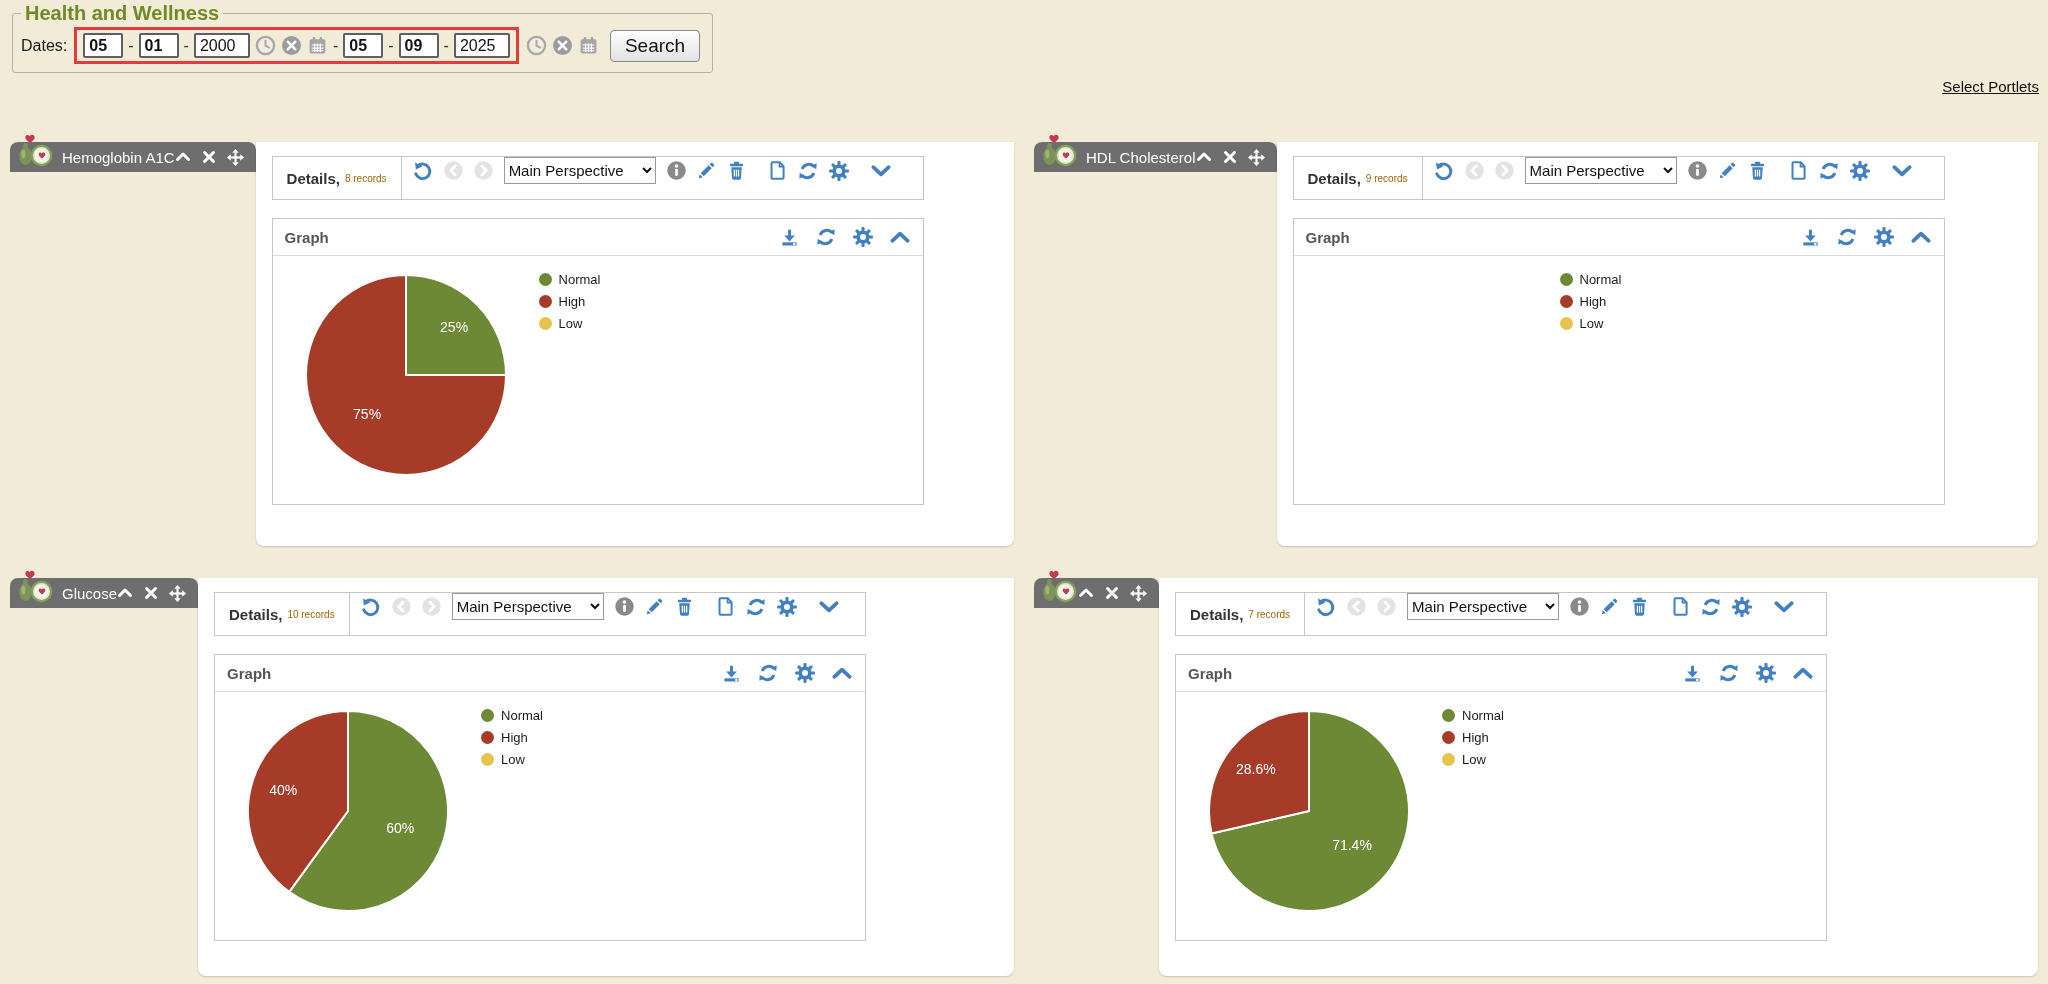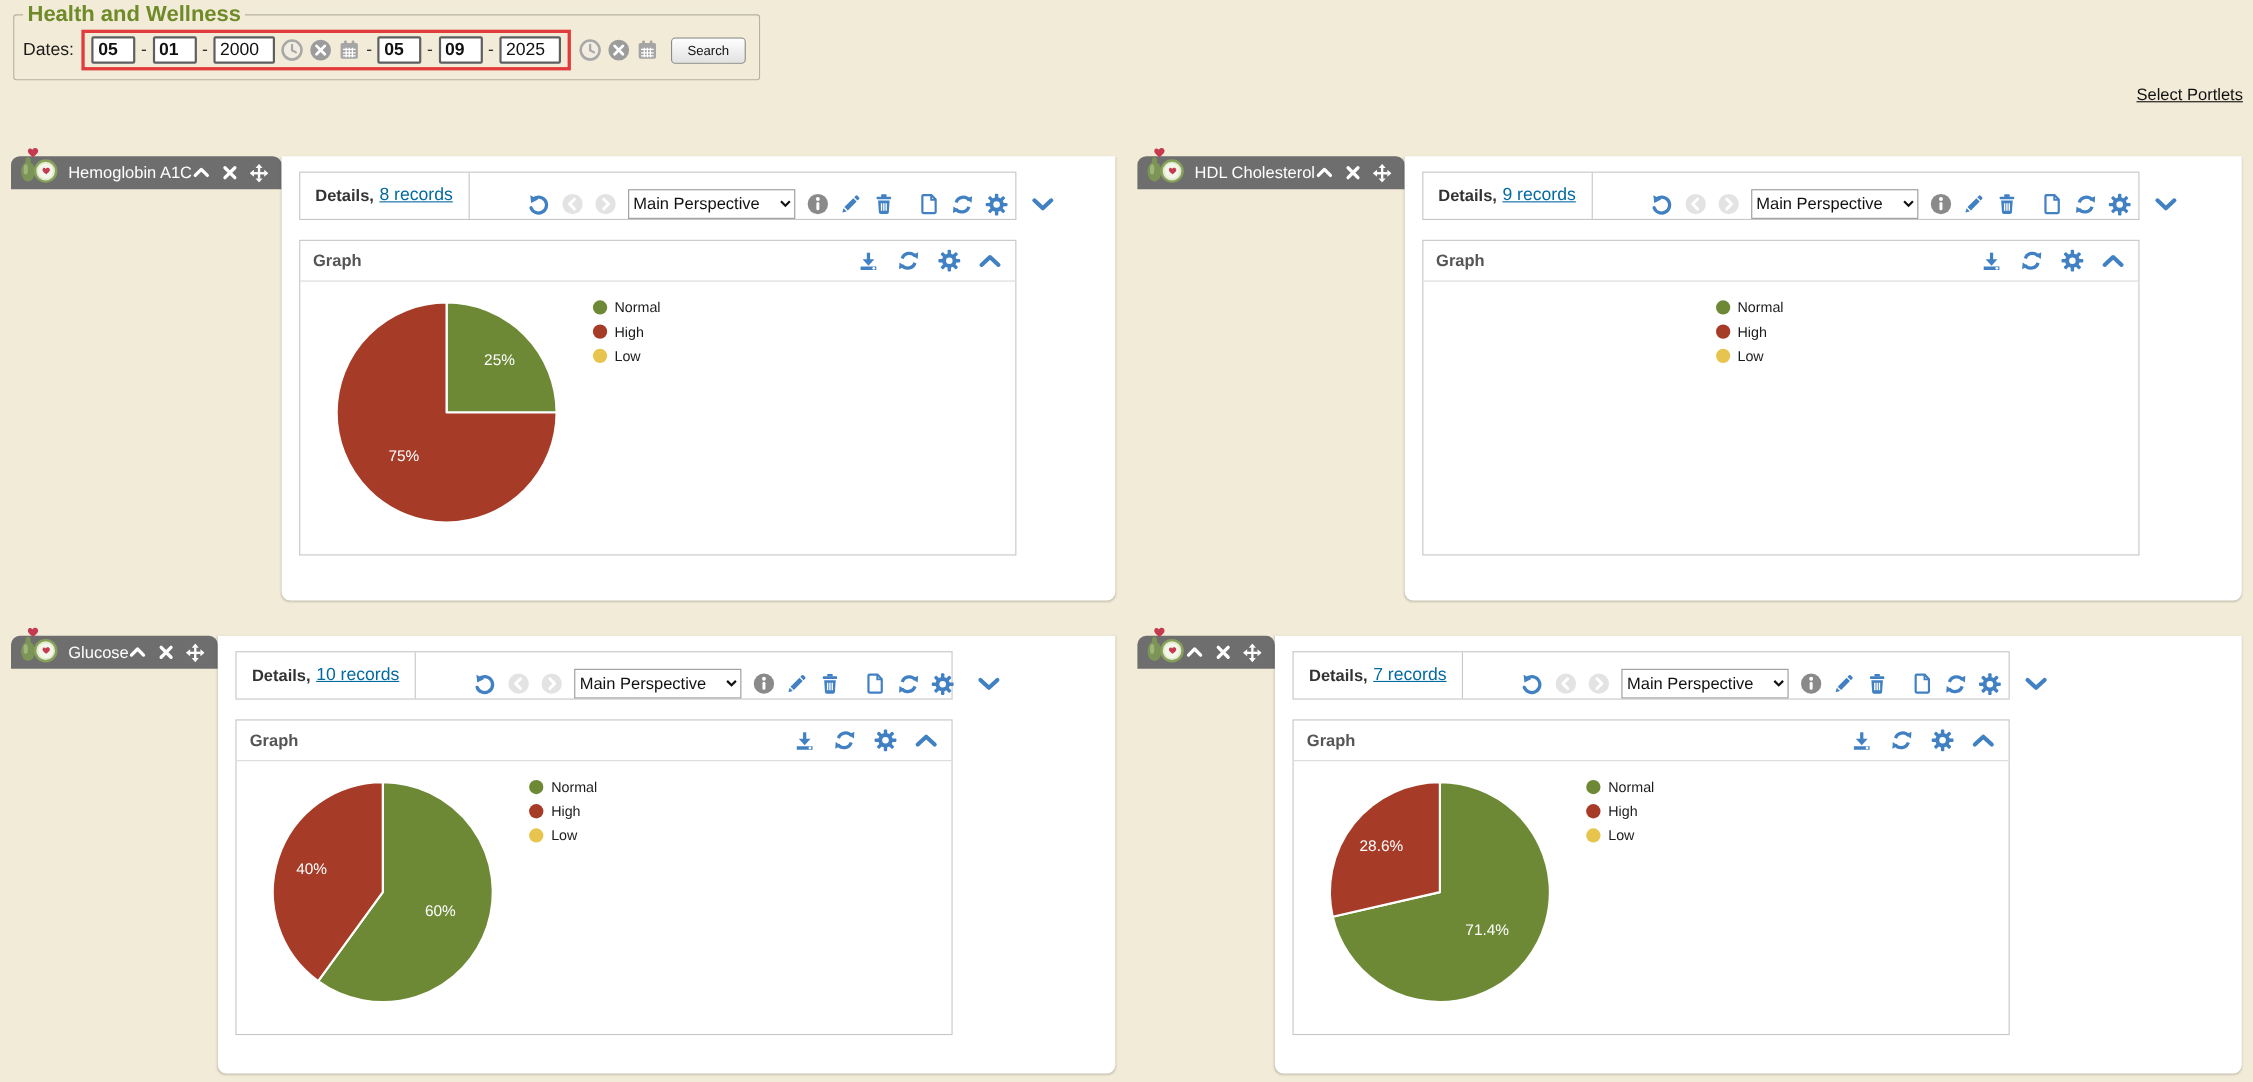--- a/index.html
+++ b/index.html
@@ -24,21 +24,21 @@
   }
   input.date-seg {
     height:25px; border:2px solid #5f5f5f; border-radius:2px;
     font-size:16px; font-family:inherit; padding:0 4px; color:#111; background:#fff;
   }
   .w-mm { width:40px;font-weight:bold; } .w-yy { width:56px; }
   .dash { color:#333; }
   .icon-btn { display:inline-flex; align-items:center; justify-content:center; cursor:pointer; background:none; border:none; padding:0; }
   .icon-btn svg { display:block; }
   .search-btn {
-    font-size:12px; font-family:inherit; color:#111;
+    font-size:19px; font-family:inherit; color:#111;
     padding:4px 14px; margin-left:6px;
     border:1px solid #8a8a8a; border-radius:4px;
     background:linear-gradient(#fefefe,#e2e2e2);
     cursor:pointer;
   }
   .select-portlets {
     position:absolute; top:78px; right:9px;
     font-size:15px; color:#111; text-decoration:underline; cursor:pointer;
   }
 
@@ -56,28 +56,28 @@
   .health-icon { margin-top:-10px; }
   .portlet-title { font-size:15px; margin-left:8px; flex:1; white-space:nowrap; }
   .win-controls { display:flex; gap:11px; align-items:center; }
   .portlet-body {
     flex:1; background:#fff; border-radius:0 0 8px 8px;
     padding:14px 16px; box-shadow:0 1px 2px rgba(0,0,0,.18);
   }
 
   .toolbar {
     width:652px; height:44px; border:1px solid #c6c6c6;
-    display:flex; align-items:flex-end; background:#fff;gap:42px;
+    display:flex; align-items:flex-start; background:#fff;
   }
   .toolbar-label {
     height:100%; display:flex; align-items:center; gap:5px;
     padding:0 14px; border-right:1px solid #c6c6c6; white-space:nowrap;
   }
   .toolbar-label .d { font-weight:bold; font-size:15px; color:#333; }
-  .toolbar-label .r { font-size:16px; color:#0369a1;text-decoration:underline; }
+  .toolbar-label .r { font-size:10px; color:#a16207; }
   .toolbar-icons { flex:1; display:flex; align-items:center; gap:9px; padding:0 10px; }
   .perspective-select {
     height:27px; width:152px; font-size:15px; font-family:inherit;
     border:1px solid #999; background:#fff; color:#111; margin:0 1px;
   }
   .gap-sm { width:2px; }
 
   .graph-panel { width:652px; border:1px solid #c6c6c6; margin-top:18px; background:#fff; }
   .graph-header {
     height:37px; display:flex; align-items:center; padding:0 12px;

